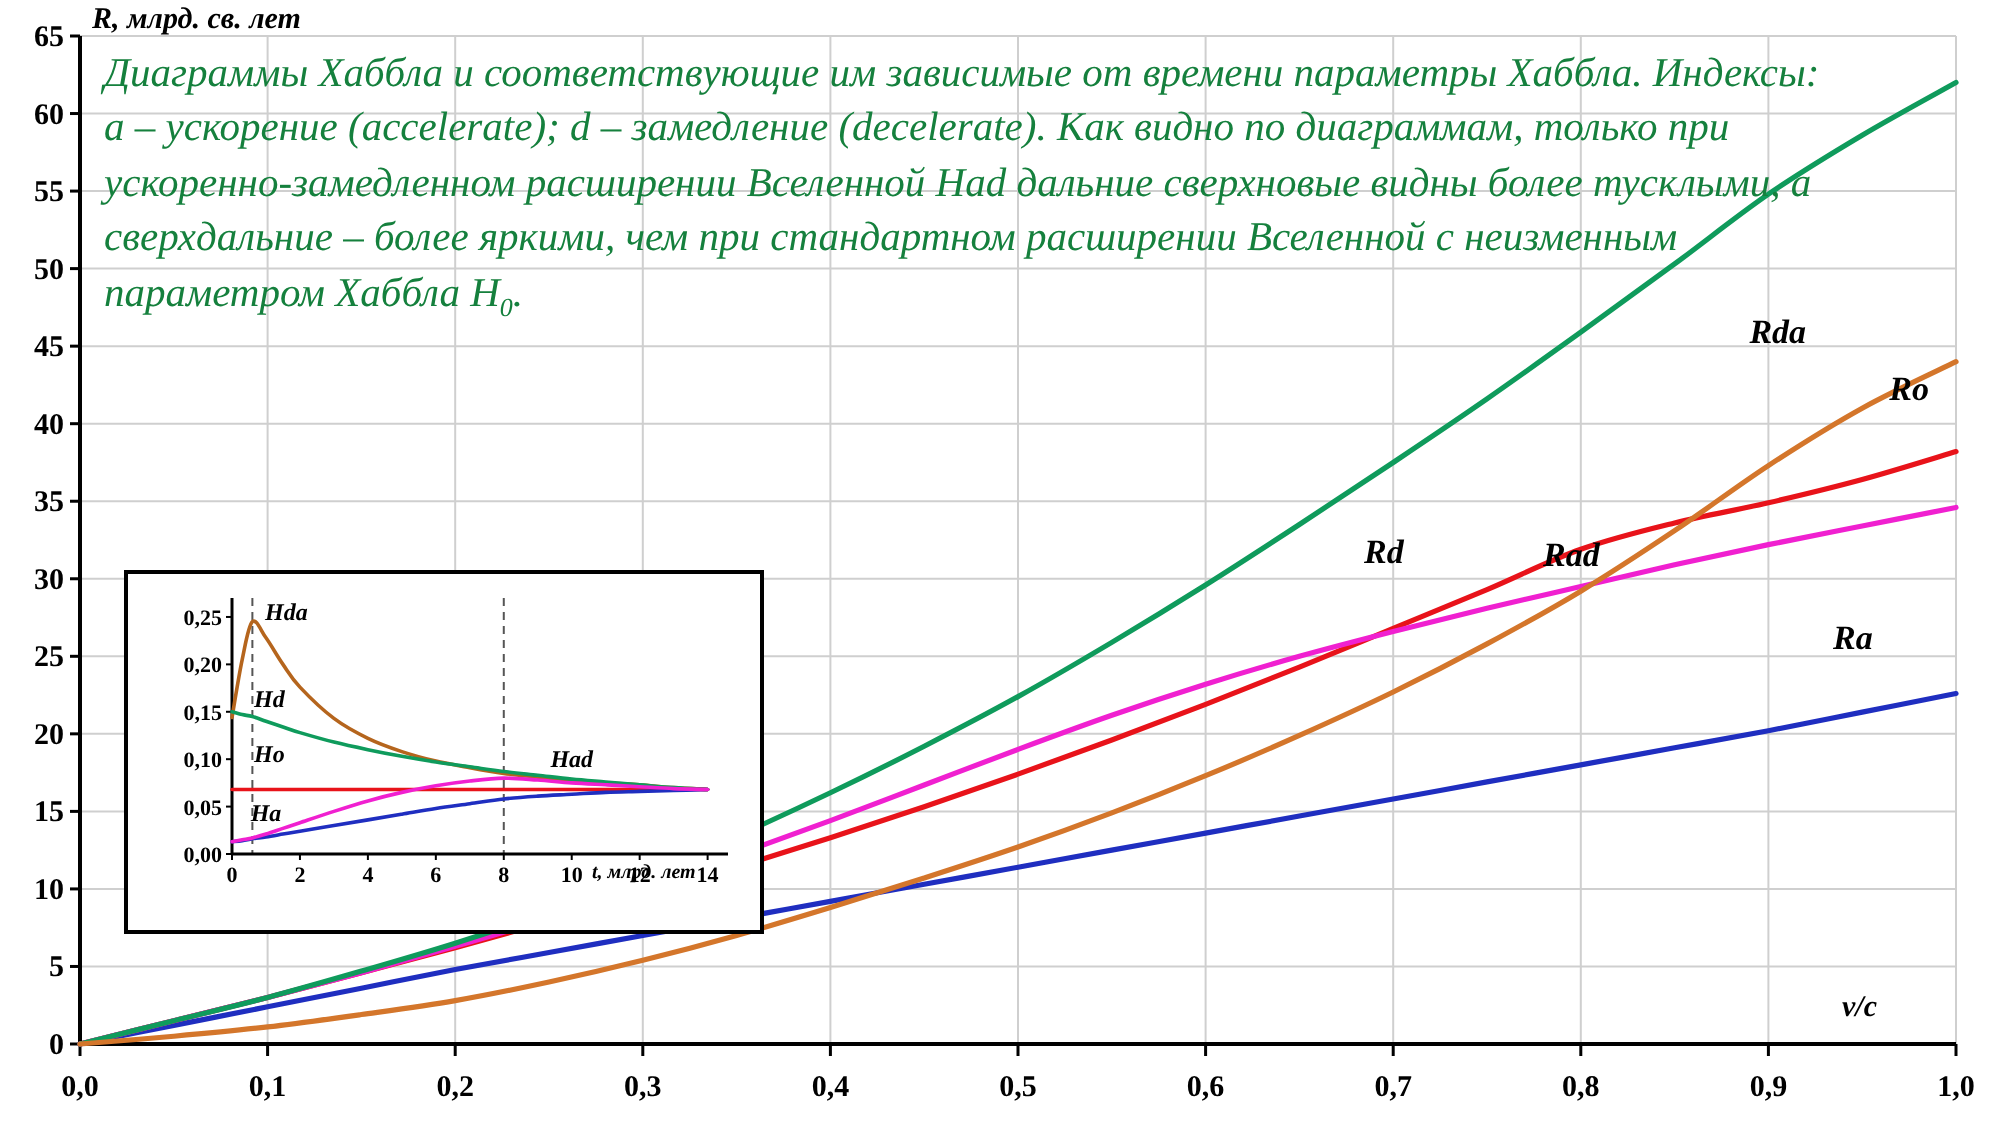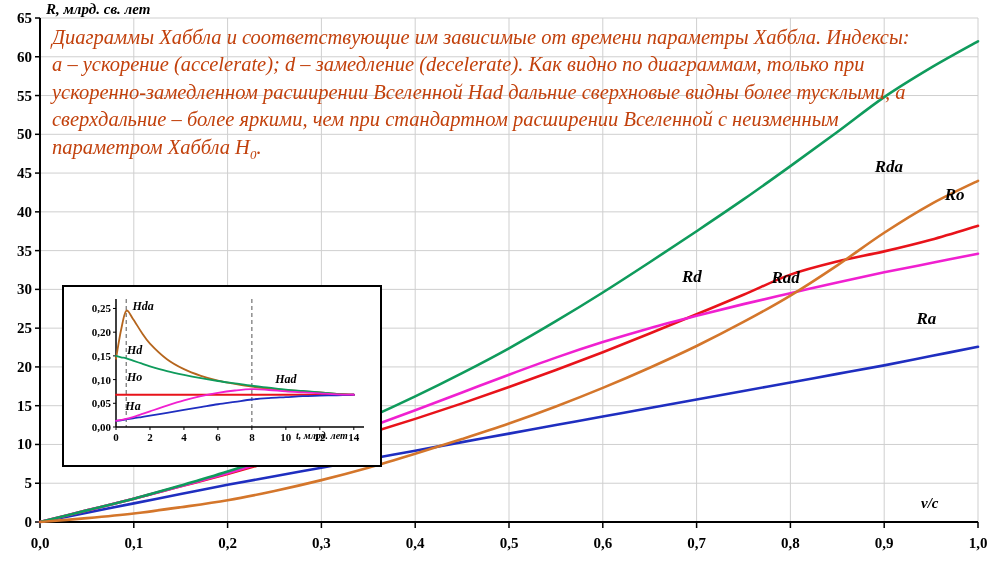--- a/index.html
+++ b/index.html
@@ -34,21 +34,21 @@
   }
   .caption{
     position:absolute;
     left:52px;
     top:24px;
     width:860px;
     font-family:"Liberation Serif", serif;
     font-style:italic;
     font-size:20.5px;
     line-height:1.34;
-    color:#c2410c;
+    color:#15803d;
     white-space:pre-wrap;
   }
   .caption .sub{font-size:13px;vertical-align:sub;}
   #inset{
     position:absolute;
     left:62px;
     top:285px;
     width:320px;
     height:182px;
     background:#ffffff;

